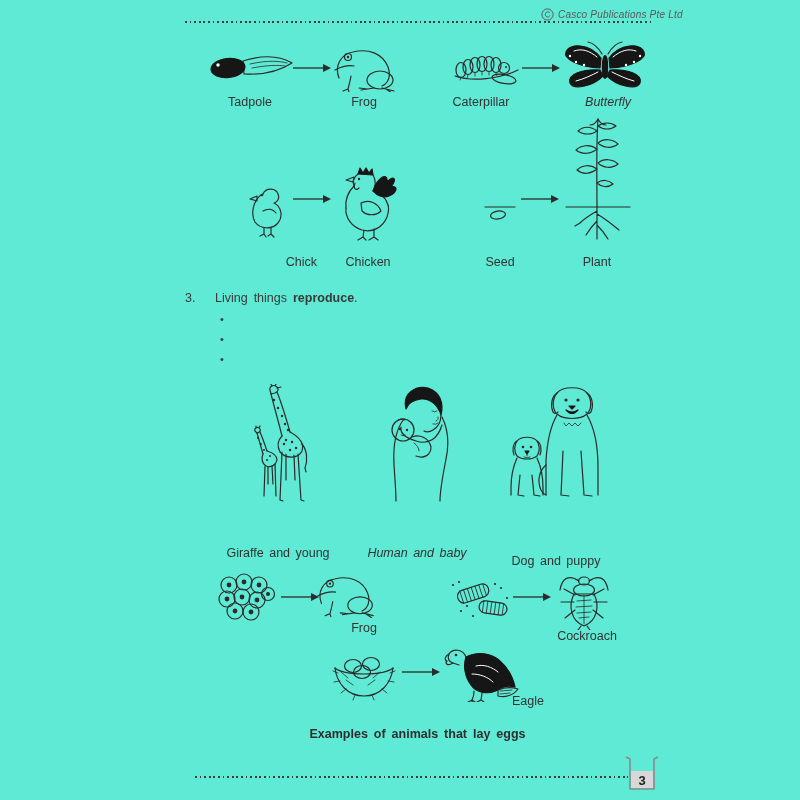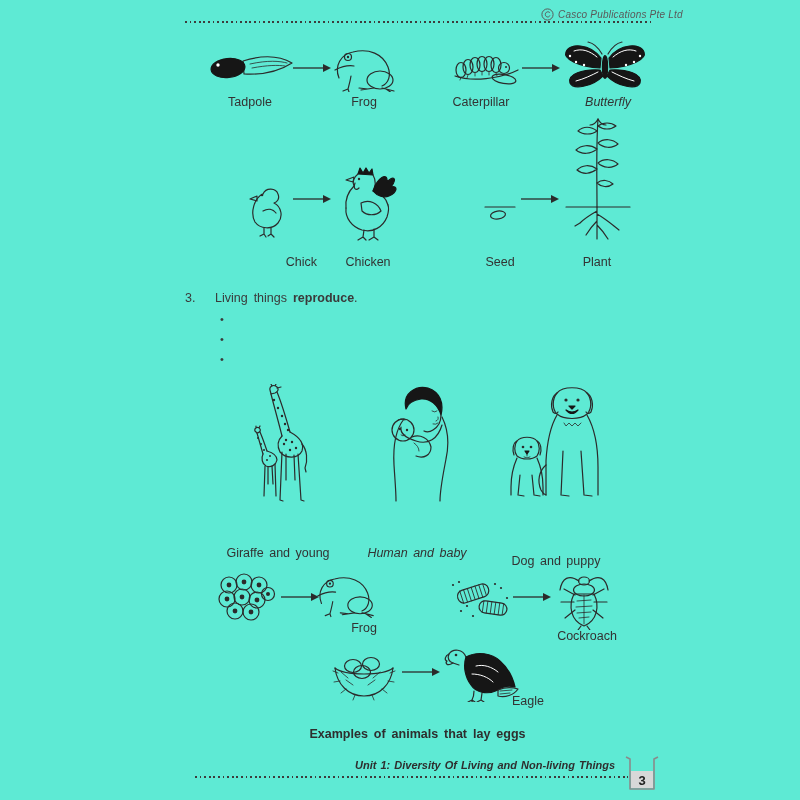--- a/index.html
+++ b/index.html
@@ -314,21 +314,20 @@
     <circle class="d" cx="12" cy="9" r="1.3"></circle>
     <path class="f" d="M22,11 C33,5 48,7 56,15 C65,23 69,32 71,41 C64,39 58,41 54,44 C44,49 32,47 27,39 C21,31 19,20 22,11 Z"></path>
     <path class="w" d="M32,20 C40,18 48,21 54,26 M28,28 C36,28 44,31 49,36"></path>
     <path d="M54,44 C61,41 68,41 74,43 C70,49 61,52 54,50 Z"></path>
     <path class="thin" d="M56,45 L68,44 M56,48 L66,47"></path>
     <path d="M30,45 C30,49 29,52 28,54 M28,54 l-4,2 M28,54 l0,3 M28,54 l3,2 M38,47 L37,54 M37,54 l-4,2 M37,54 l3,2"></path>
   </svg>
   <div class="img-label abs" style="left:478px; top:694px;">Eagle</div>
   <div class="caption abs" style="left:185px; top:727px; width:465px;">Examples of animals that lay eggs</div>
 
-  <div class="footer-title abs" style="left:185px; top:759px; width:430px;">Unit 1: Diversity Of Living and Non-living Things</div>
   <div class="dotted abs" style="left:195px; top:776px; width:433px;"></div>
   <div class="page-box abs" style="left:624px; top:755px;">
     <svg width="36" height="37" viewBox="0 0 36 37">
       <rect x="7" y="16" width="22" height="17" fill="#d8d8d8" stroke="none"></rect>
       <path d="M2,2 L6,4 L6,34 L30,34 L30,4 L34,2" fill="none" stroke="#8a8a8a" stroke-width="1.6" stroke-linejoin="round"></path>
     </svg>
     <span class="num">3</span>
   </div>
 
 </div>

